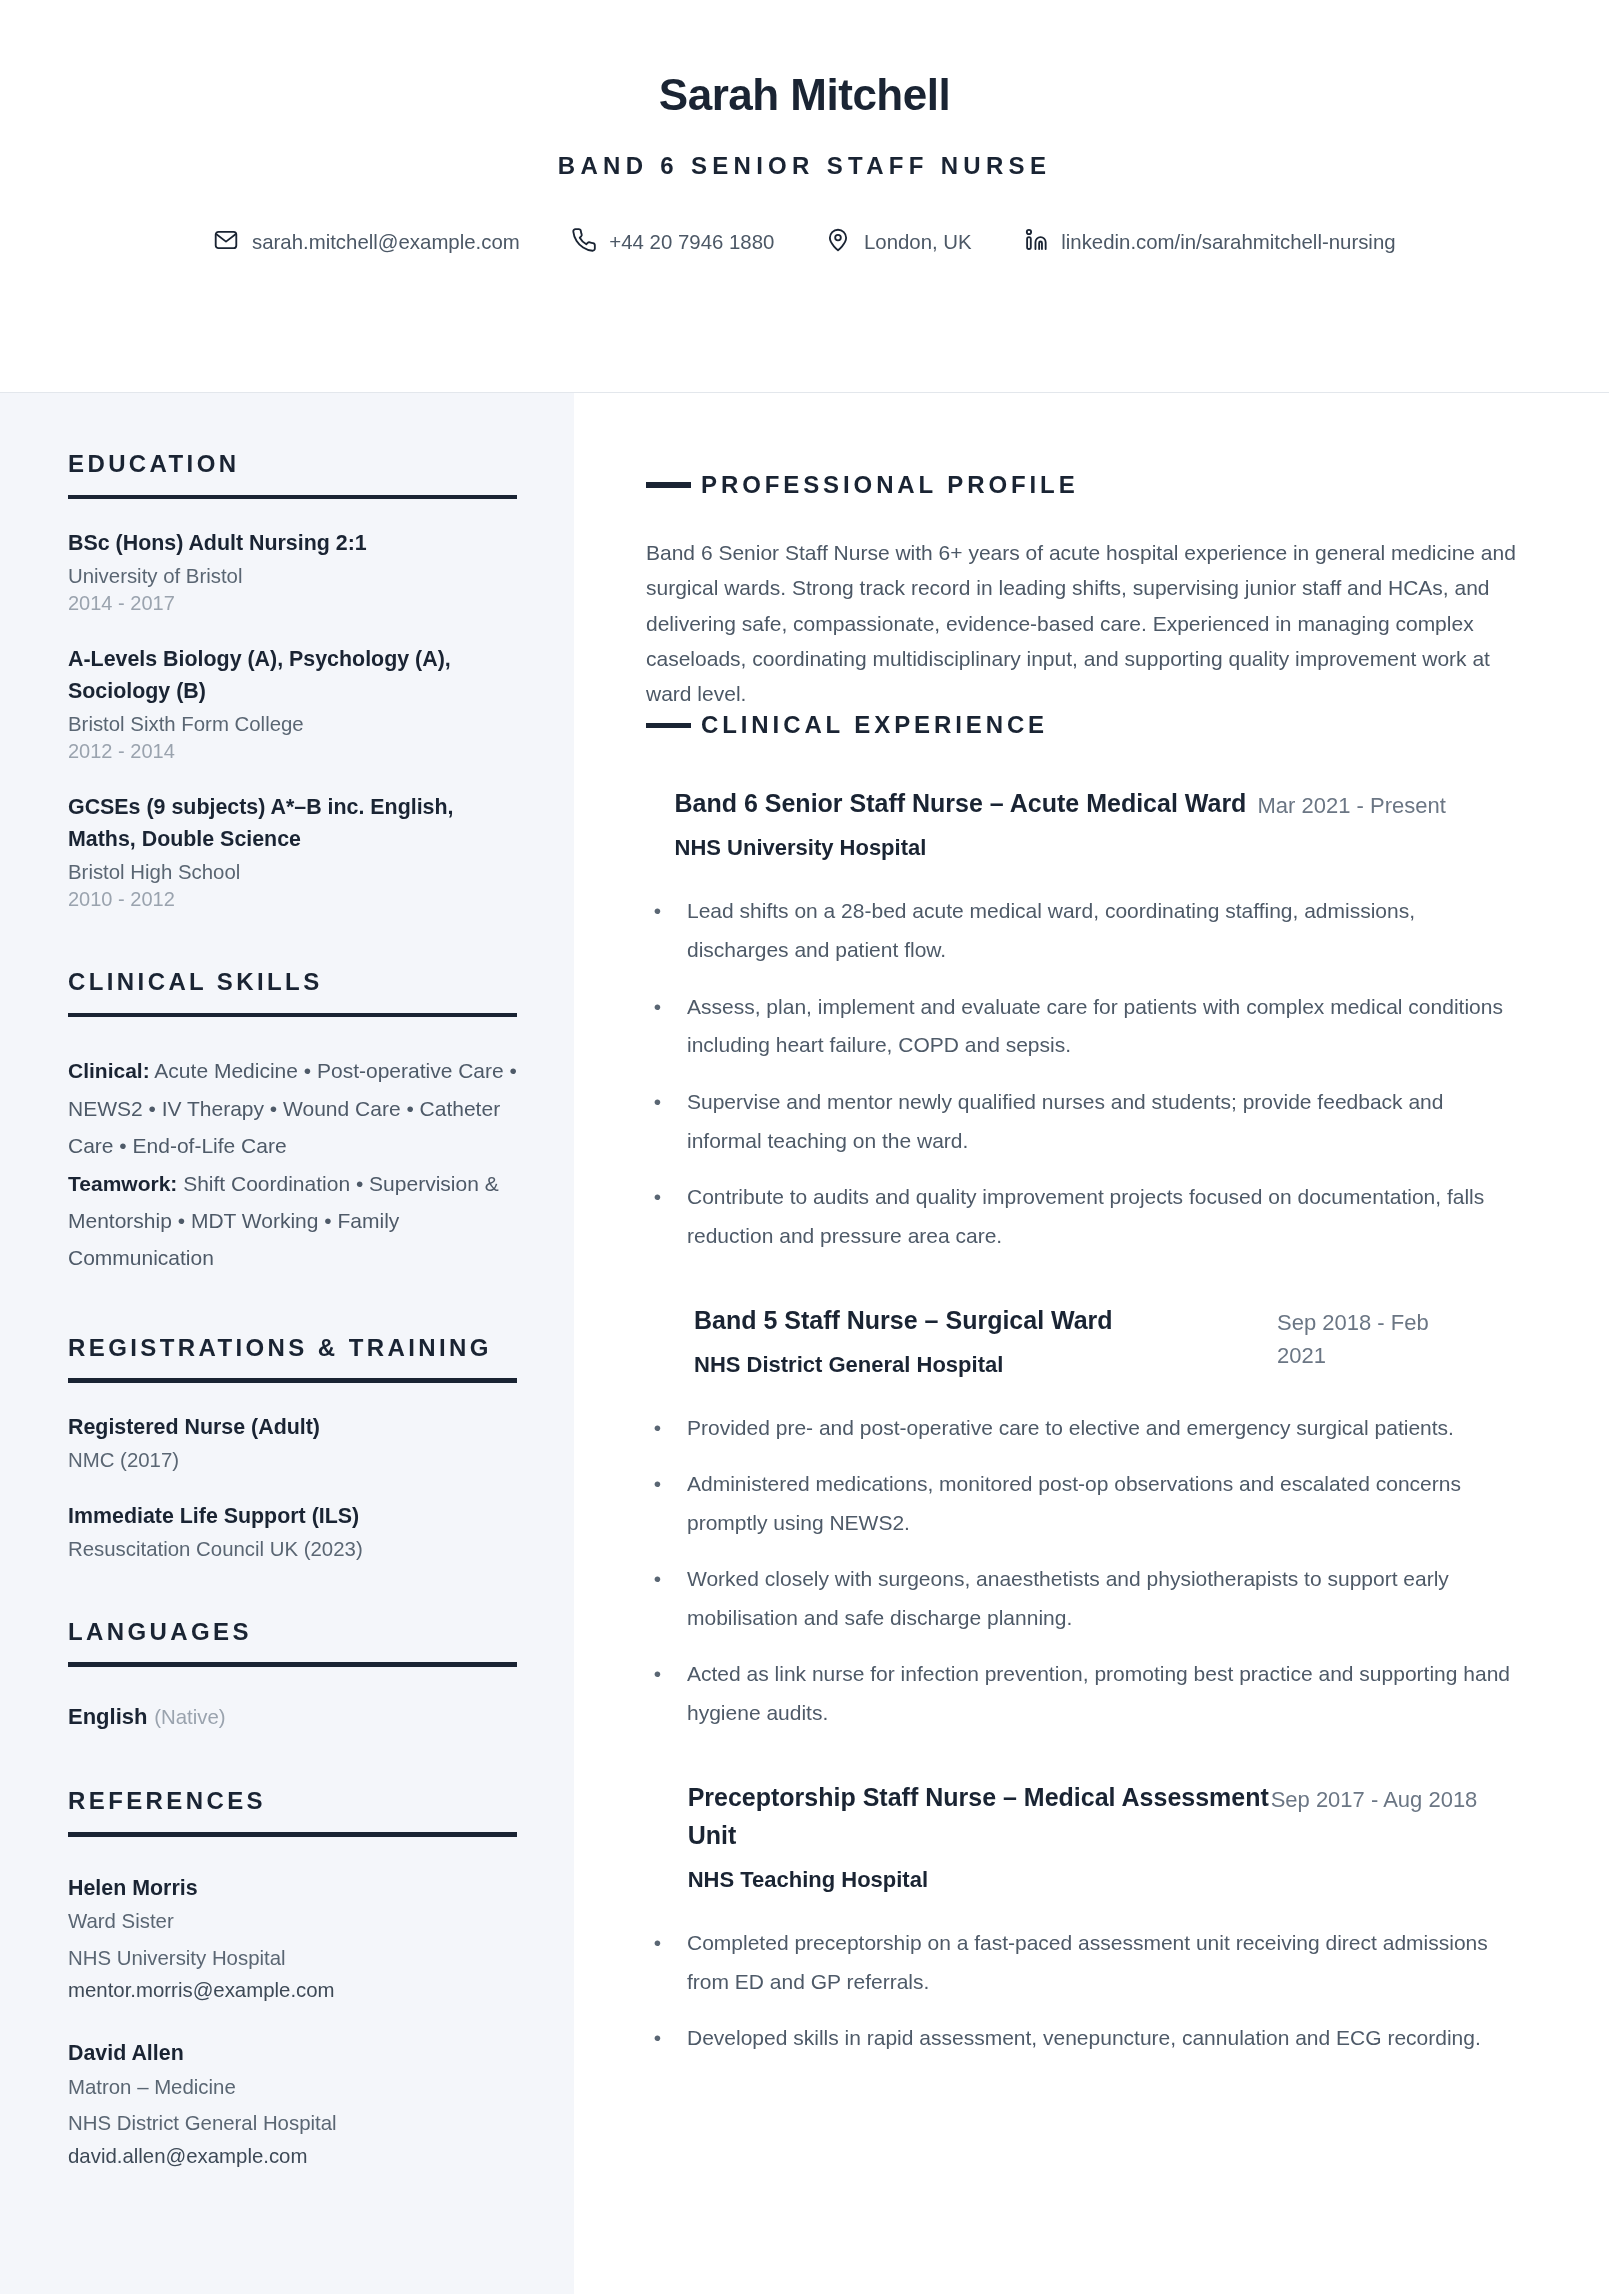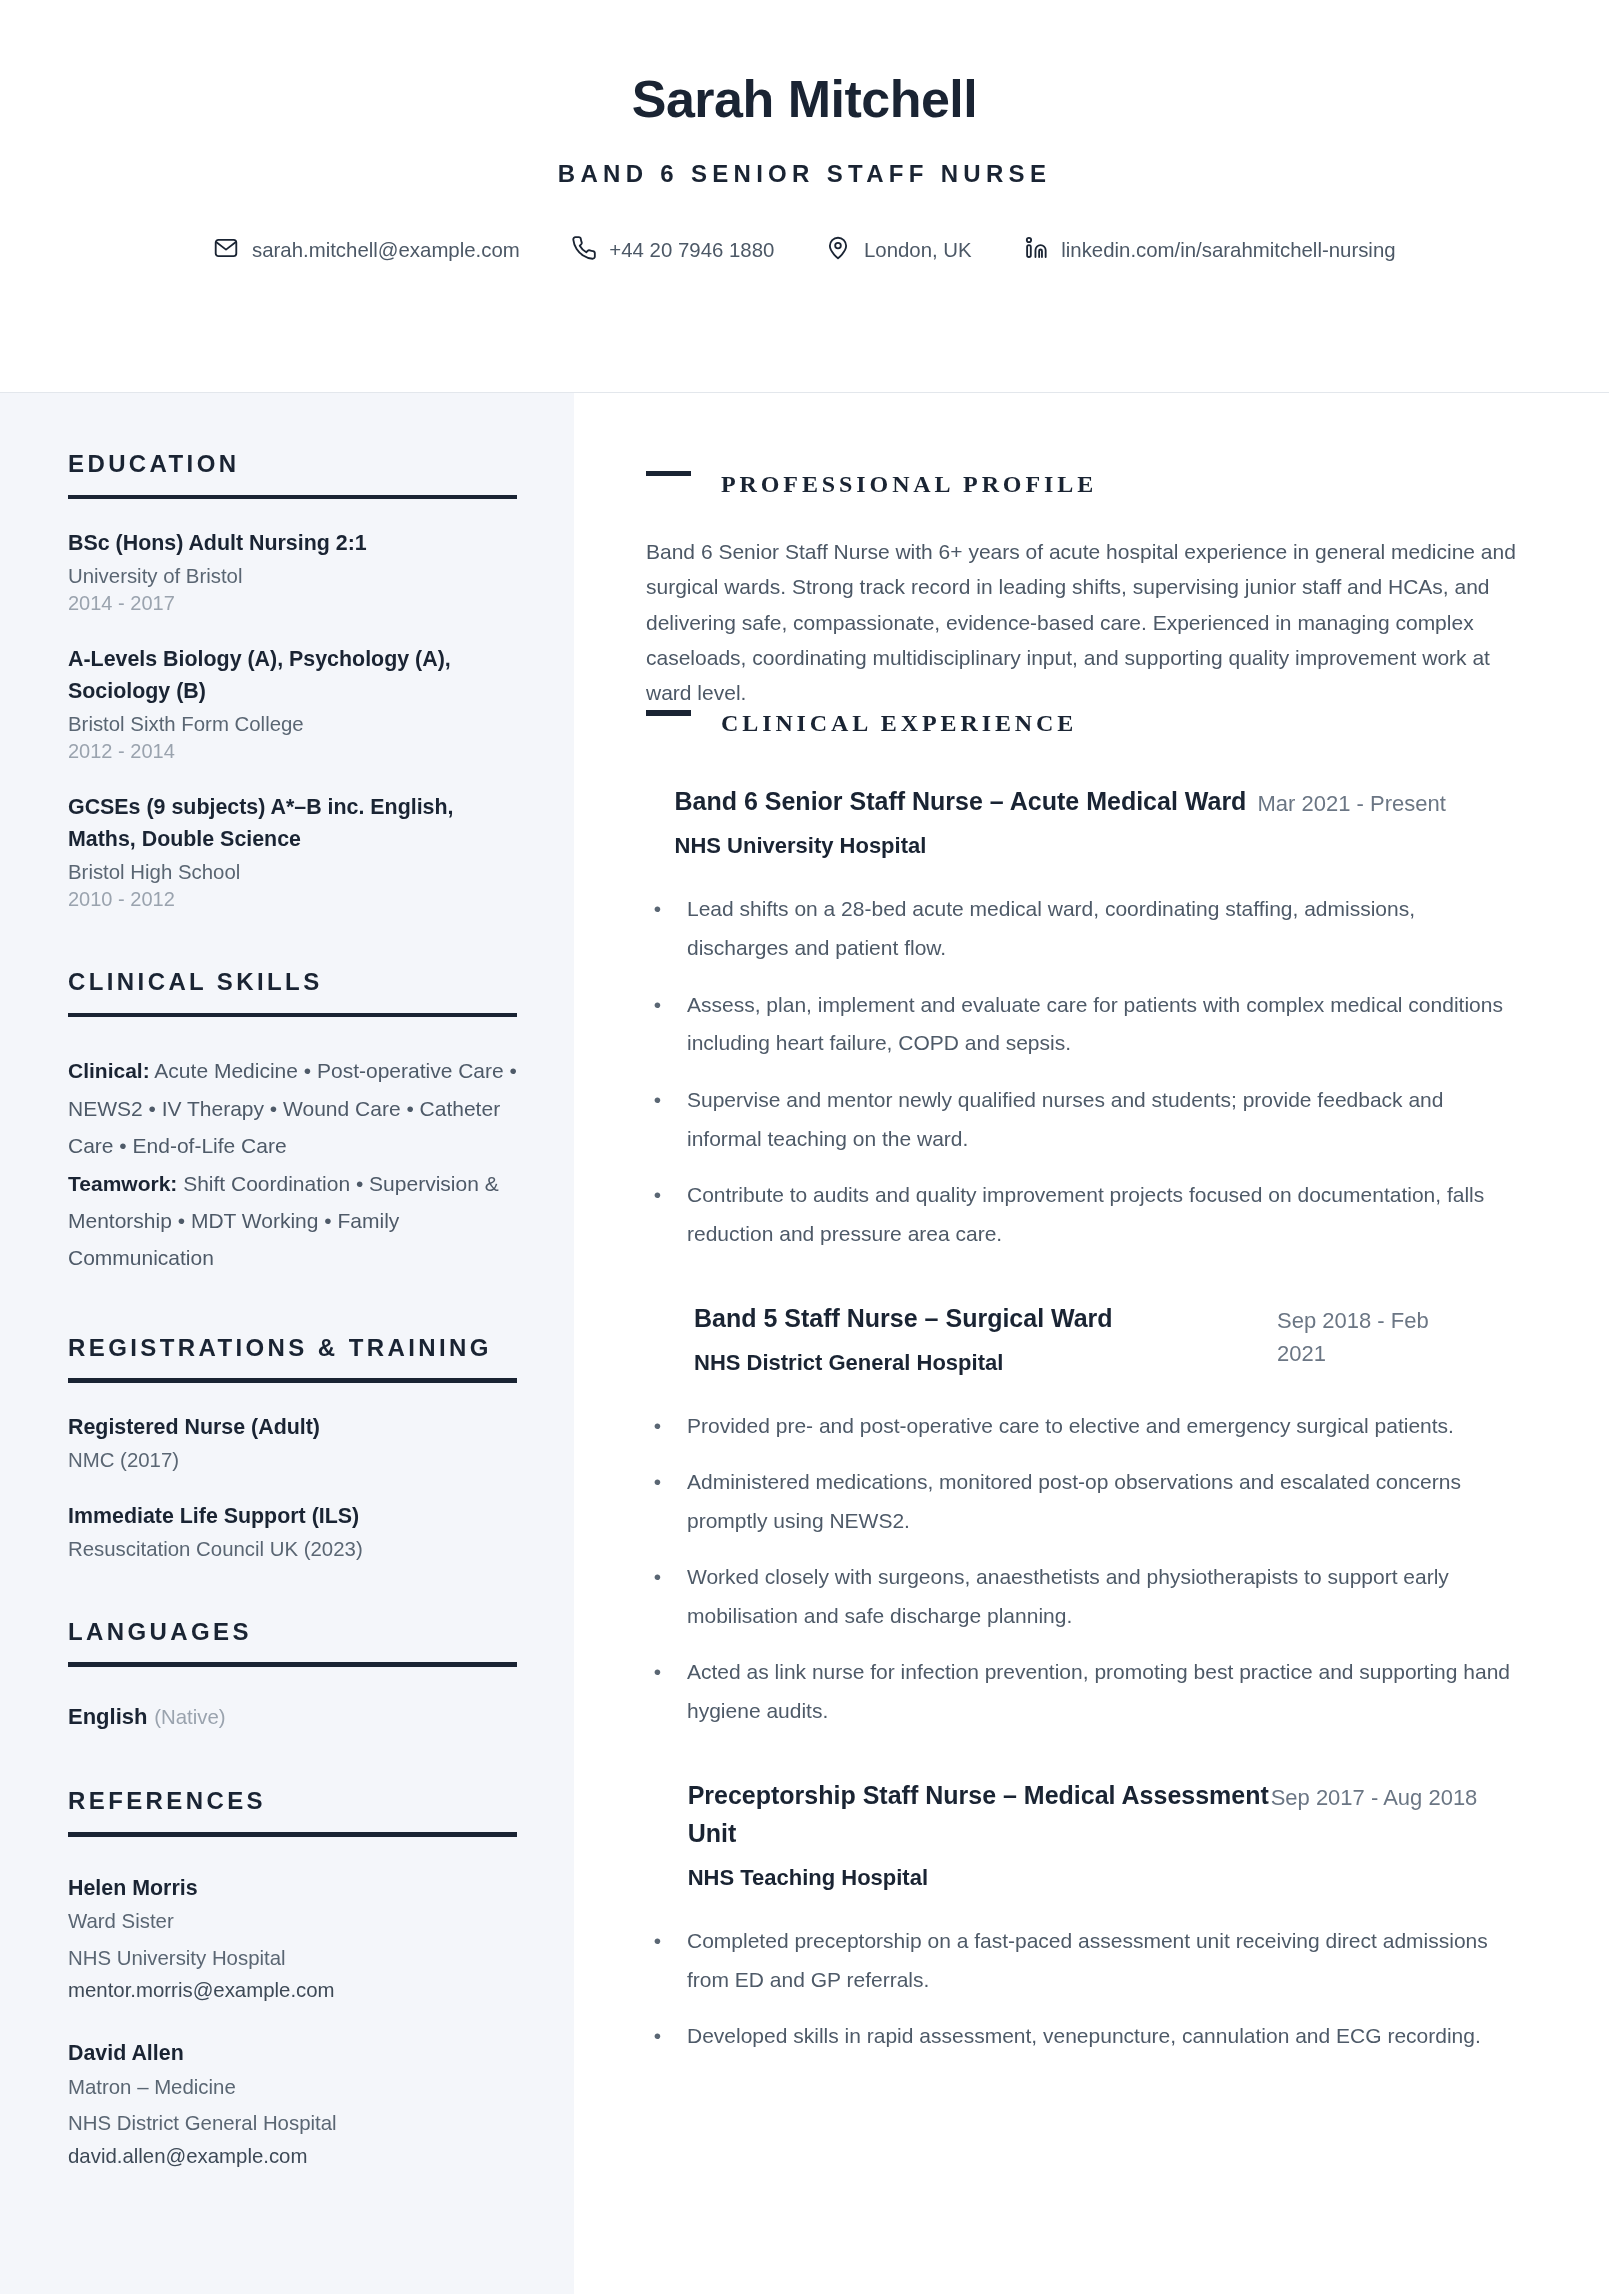--- a/index.html
+++ b/index.html
@@ -16,21 +16,21 @@
   body{
     width:1609px;height:2295px;overflow:hidden;
     font-family:"Liberation Sans","DejaVu Sans",sans-serif;
     color:var(--navy);
   }
   
   .header{
     height:393px;border-bottom:1.5px solid var(--divider);
     text-align:center;padding-top:73px;
   }
-  .name{font-size:52px;font-weight:800;letter-spacing:-0.5px;line-height:1;color:var(--navy);}
+  .name{font-size:44px;font-weight:800;letter-spacing:-0.5px;line-height:1;color:var(--navy);}
   .role-title{margin-top:35px;font-size:24px;font-weight:700;letter-spacing:5.3px;color:var(--navy);}
   .contacts{margin-top:47px;display:flex;justify-content:center;align-items:center;gap:51px;}
   .contact{display:flex;align-items:center;gap:12.6px;font-size:20.4px;color:#4c5866;}
   .contact svg{width:26px;height:26px;stroke:var(--navy);fill:none;stroke-width:1.7;stroke-linecap:round;stroke-linejoin:round;}
   
   .body-row{display:flex;height:1901px;}
   .sidebar{width:574px;background:var(--sidebar-bg);padding:57px 57px 0 68px;}
   .side-section{margin-top:57px;}
   .side-section:first-child{margin-top:0;}
   .side-heading{font-size:24px;font-weight:800;letter-spacing:3.4px;color:var(--navy);}
@@ -43,21 +43,21 @@
   .skills b{color:var(--navy);font-weight:700;}
   .lang-line{margin-top:37px;font-size:22px;}
   .lang-name{font-weight:700;color:var(--navy);}
   .lang-level{font-size:20.4px;color:var(--gray-dates);margin-left:6.8px;}
   .ref-item{margin-top:39px;}
   .ref-name{font-size:21.4px;font-weight:700;color:var(--navy);}
   .ref-line{font-size:20.4px;color:var(--gray-org);margin-top:6.8px;line-height:1.45;}
   .ref-email{font-size:20.4px;color:#3d4956;margin-top:5.8px;}
   
   .main{flex:1;padding:78px 90px 0 72px;background:#ffffff;}
-  .main-heading{display:flex;gap:30px;font-family:Liberation Serif, serif;}
+  .main-heading{display:flex;align-items:center;gap:10px;}
   .dash{width:45px;height:5.3px;background:var(--navy);flex:none;}
   .main-heading h2{font-size:24px;font-weight:800;letter-spacing:3.9px;color:var(--navy);}
   .profile-text{margin-top:36px;font-size:21px;line-height:1.68;color:#4c5866;}
   .experience{}
   .job{margin-top:46px;}
   .job:first-of-type{margin-top:42px;}
   .job-head{display:flex;justify-content:center;}
   .job-title{width:583px;font-size:25px;font-weight:700;line-height:1.5;color:var(--navy);}
   .job-company{font-size:22px;font-weight:700;color:var(--navy);margin-top:12.6px;}
   .job-dates{font-size:22px;color:var(--gray-jobdate);line-height:1.5;padding-top:3.9px;flex:none;}

